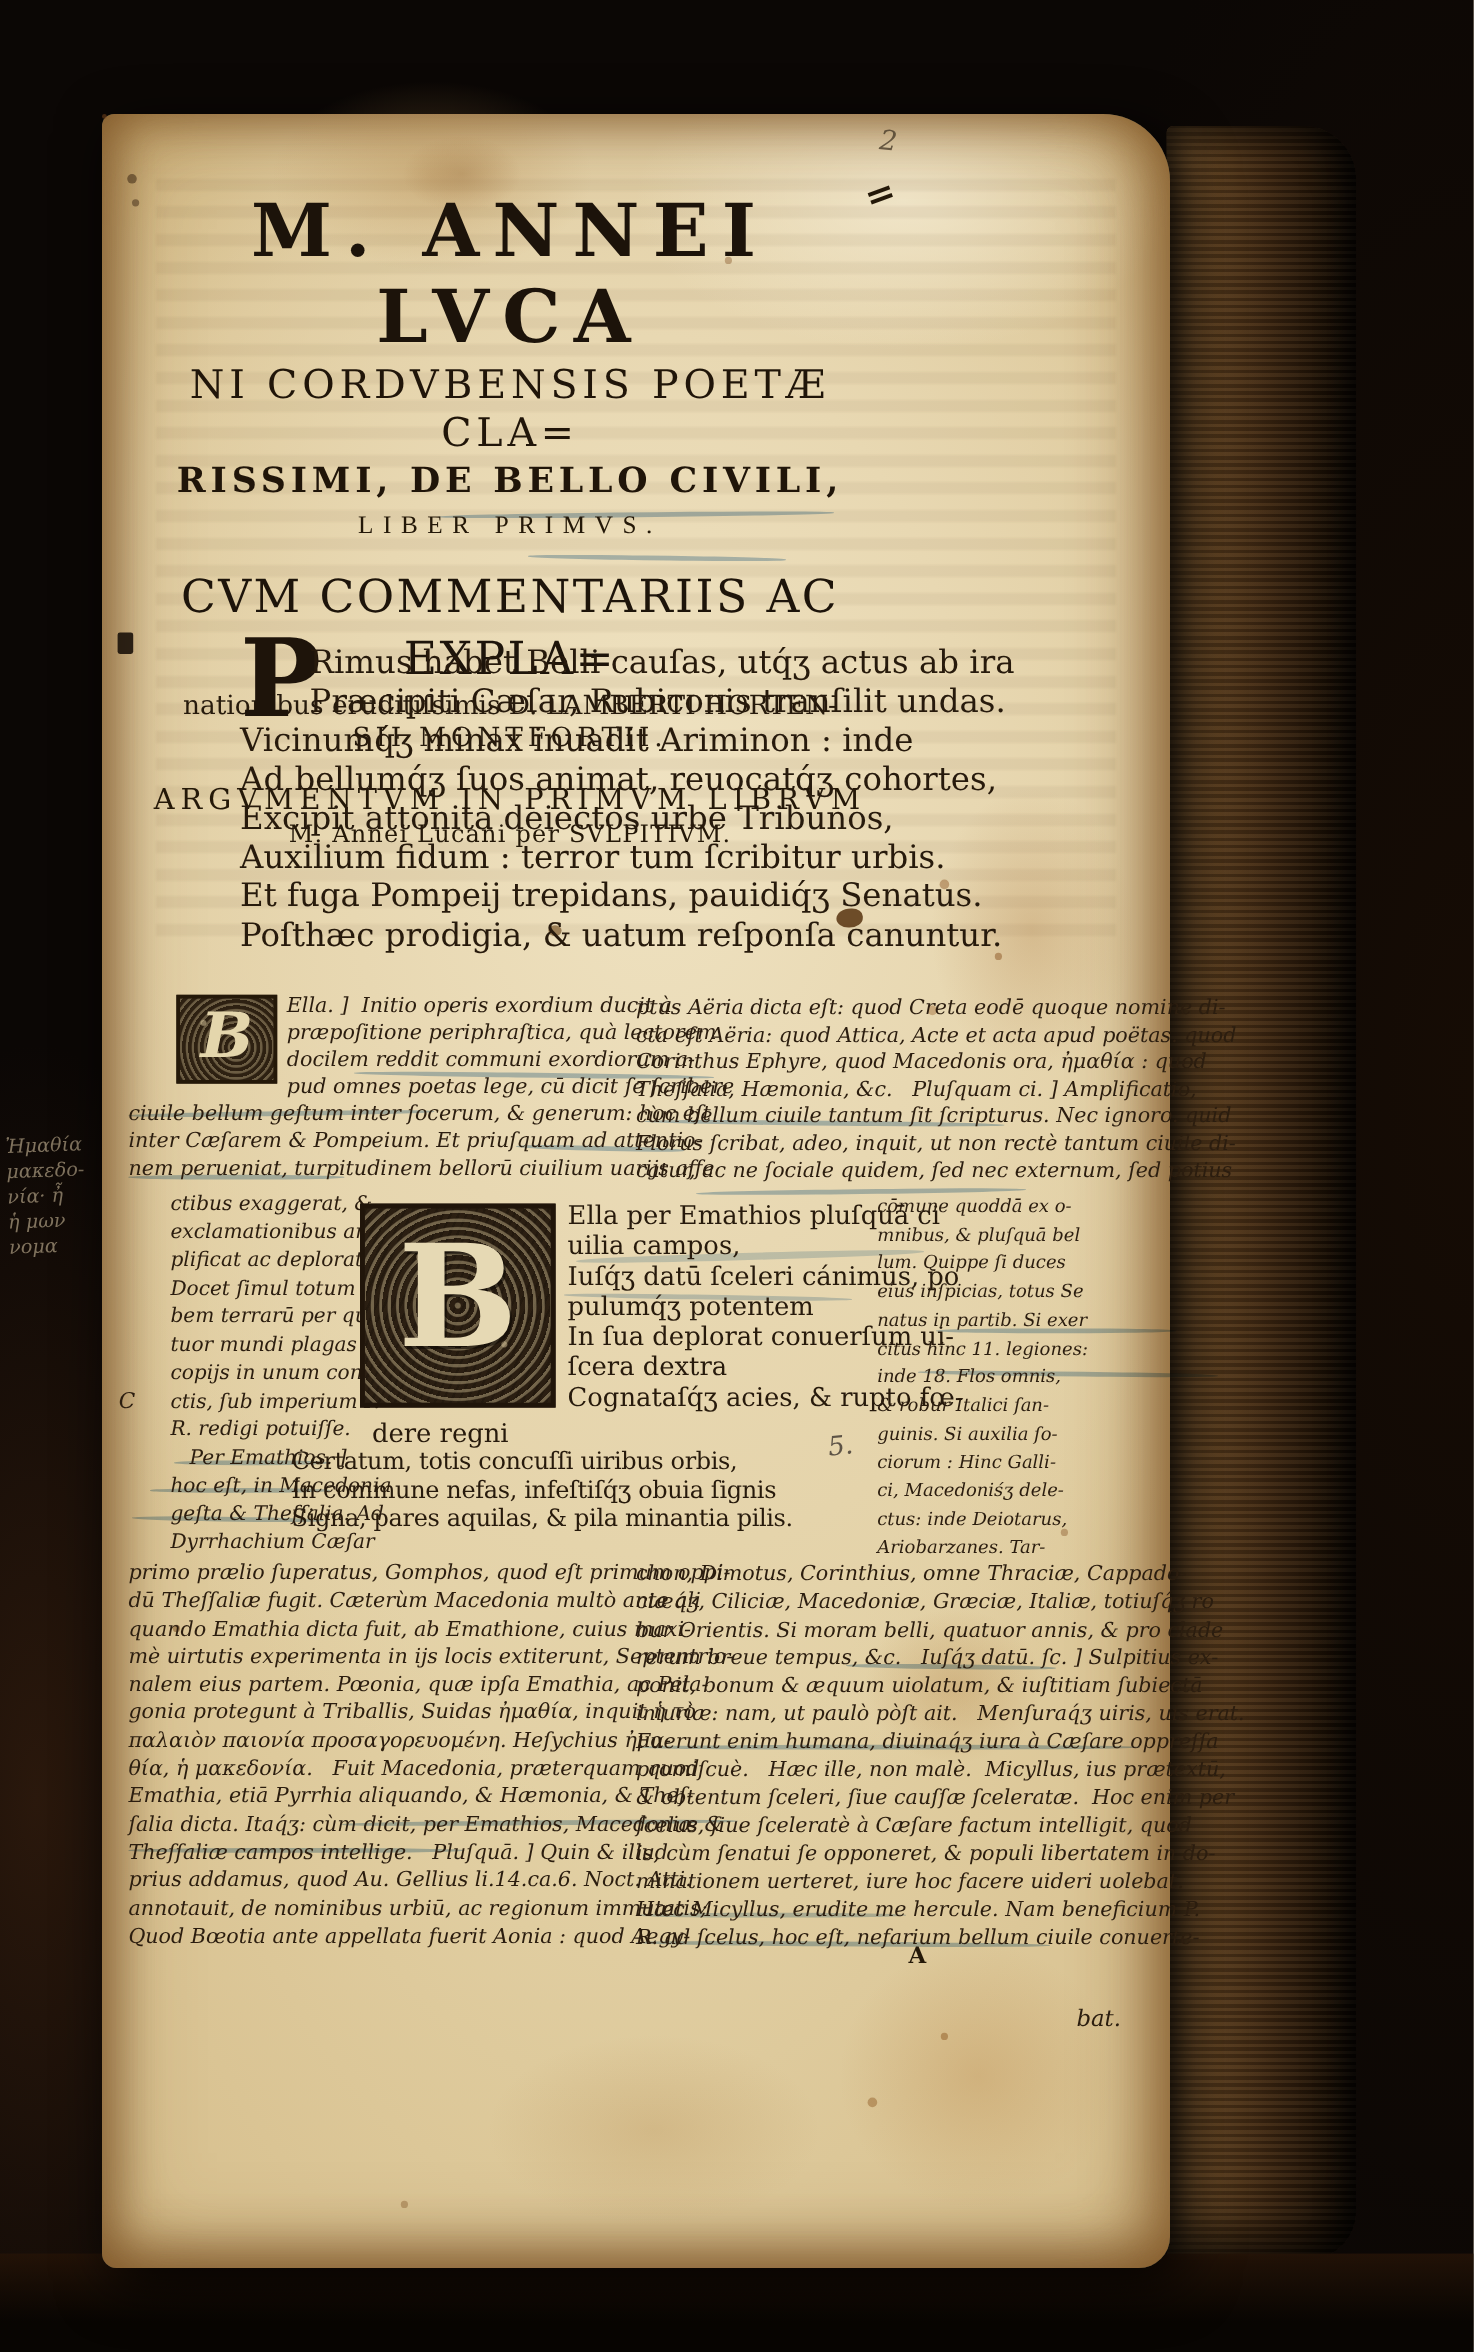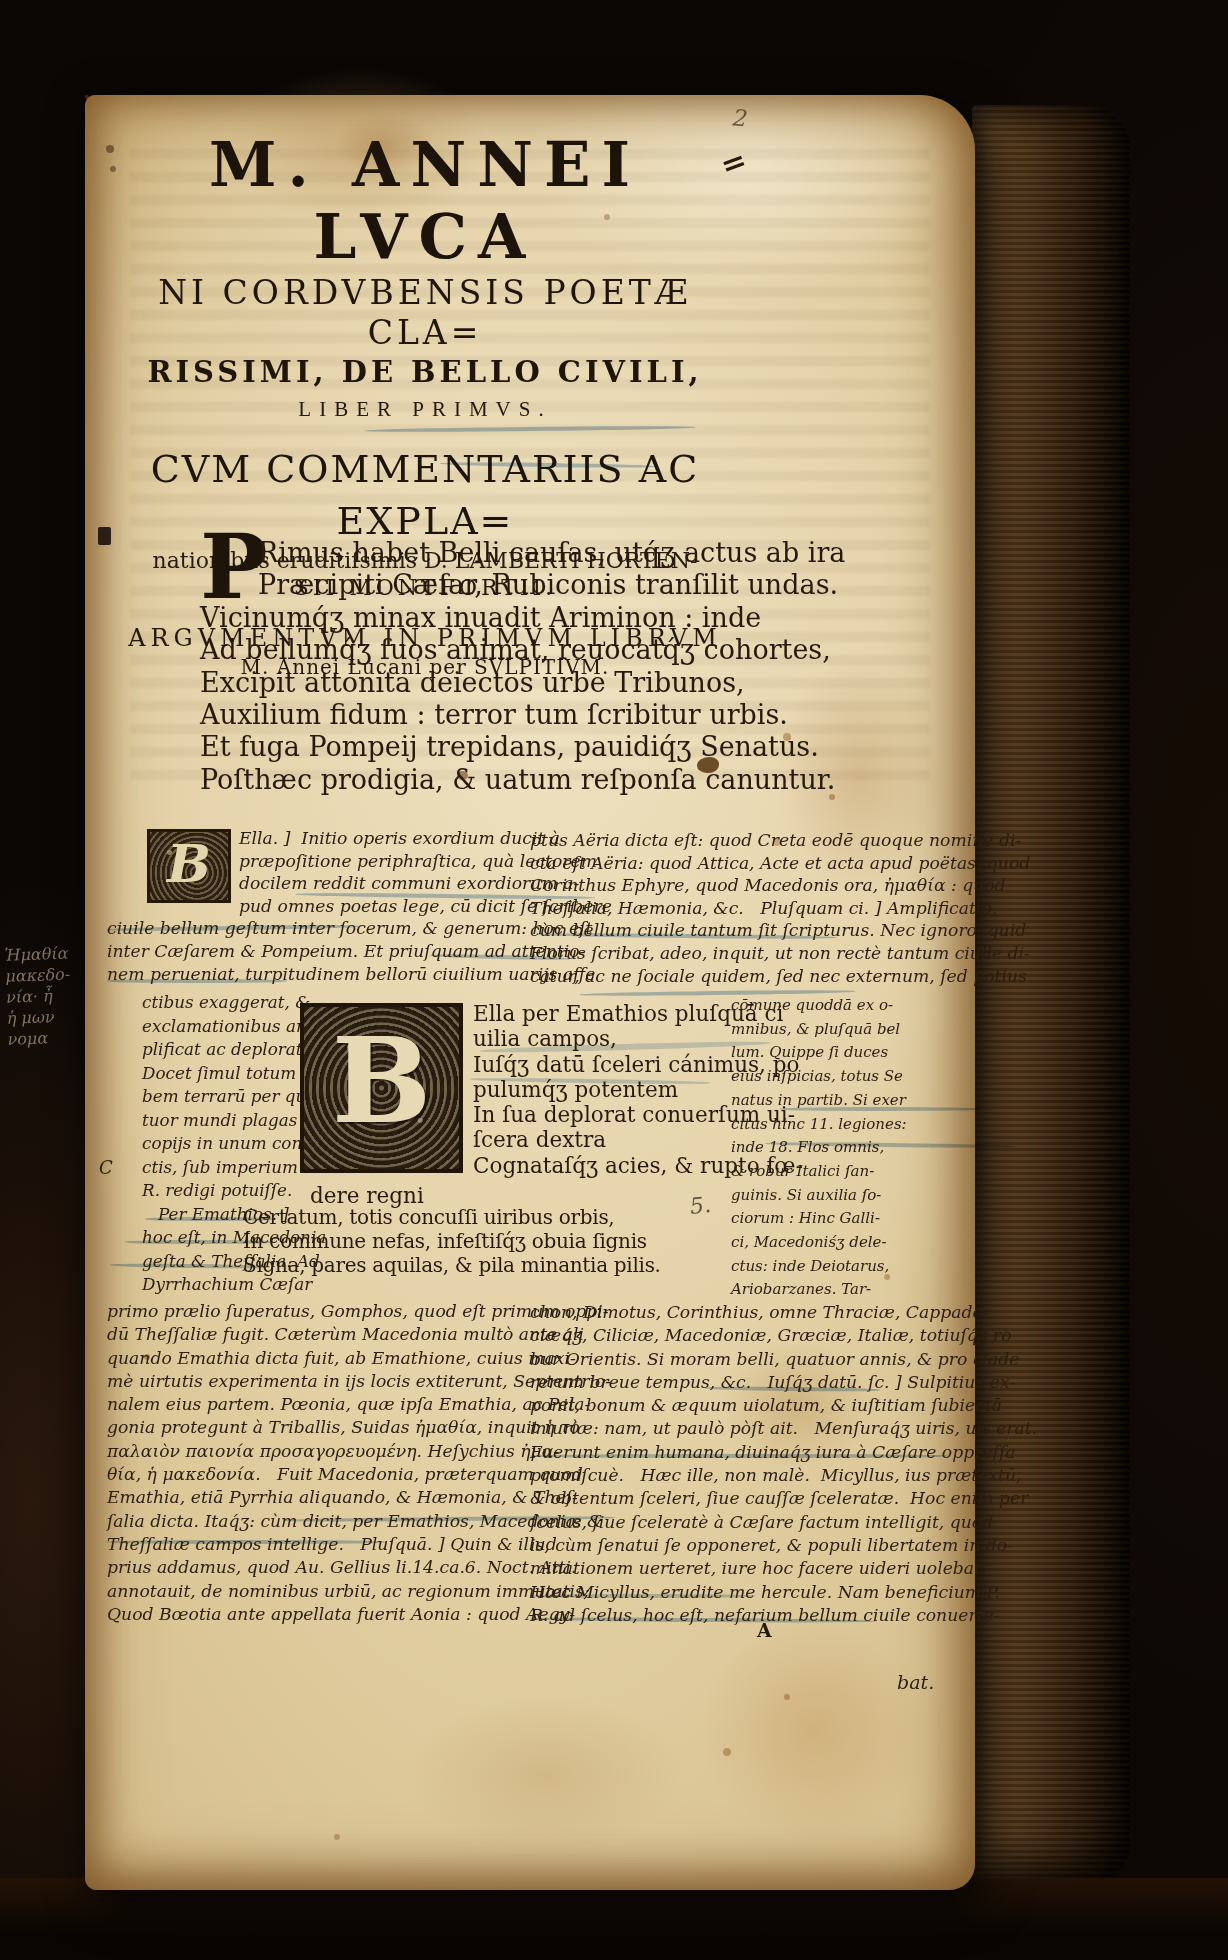--- a/index.html
+++ b/index.html
@@ -83,21 +83,21 @@
   .bu17{left:22px;top:1445px;width:280px;}
   .bu18{left:620px;top:1292px;width:175px;transform:rotate(.7deg);}
   .bu19{left:445px;top:1359px;width:420px;}
   .bu20{left:445px;top:1499px;width:225px;opacity:.38;}
   .bu21{left:445px;top:1523px;width:345px;transform:rotate(.4deg);}
   
   .print{color:#241808;}
   .center{text-align:center;}
   .tline{white-space:pre;}
   .title-block{position:absolute;left:10px;top:34px;width:660px;}
-  .t1{font-size:61px;letter-spacing:11px;line-height:72px;color:#1c130a;font-weight:bold;}
+  .t1{font-size:61px;letter-spacing:11px;line-height:72px;color:#1c130a;font-weight:bold;margin-top:28px;}
   .t2{font-size:33px;letter-spacing:4px;line-height:40px;color:#201509;}
   .t3{font-size:29px;letter-spacing:4px;line-height:38px;color:#201509;font-weight:bold;}
   .t4{font-size:21px;letter-spacing:8px;line-height:36px;color:#241808;font-family:Liberation Serif, serif;}
   .c1{font-size:38px;letter-spacing:2px;line-height:52px;margin-top:16px;color:#1d140a;}
   .c2{font-size:22px;line-height:27px;color:#261a0c;}
   .c3{font-size:22px;letter-spacing:4px;line-height:28px;color:#261a0c;}
   .a1{font-size:24px;letter-spacing:5px;line-height:32px;margin-top:20px;color:#241808;}
   .a2{font-size:20px;letter-spacing:1px;line-height:26px;color:#241808;}
   .hyphen-mark{position:absolute;left:636px;top:50px;font-size:30px;color:#241808;transform:rotate(-20deg);font-weight:bold;}
   .poem{position:absolute;left:115px;top:442px;width:600px;font-size:27px;line-height:32.4px;color:#271a0c;}

